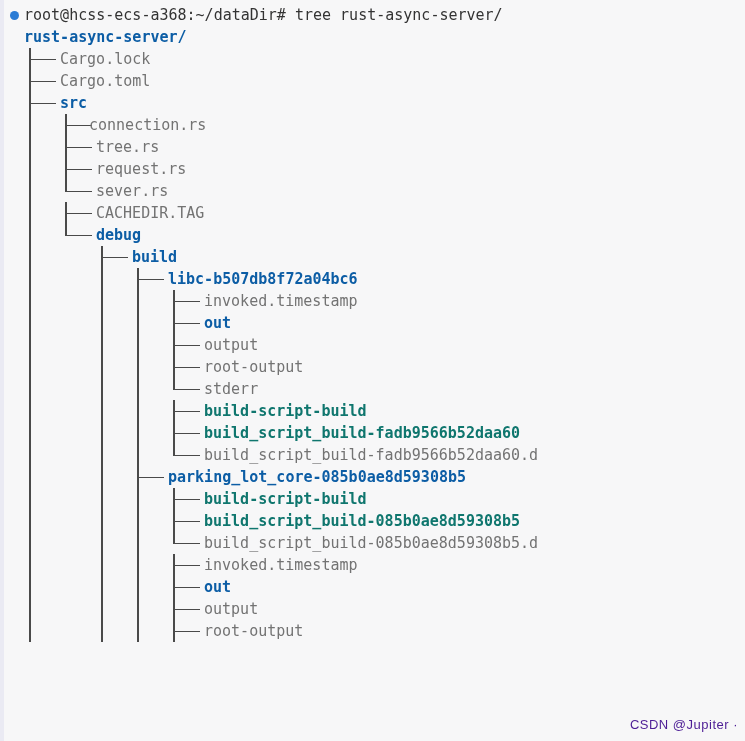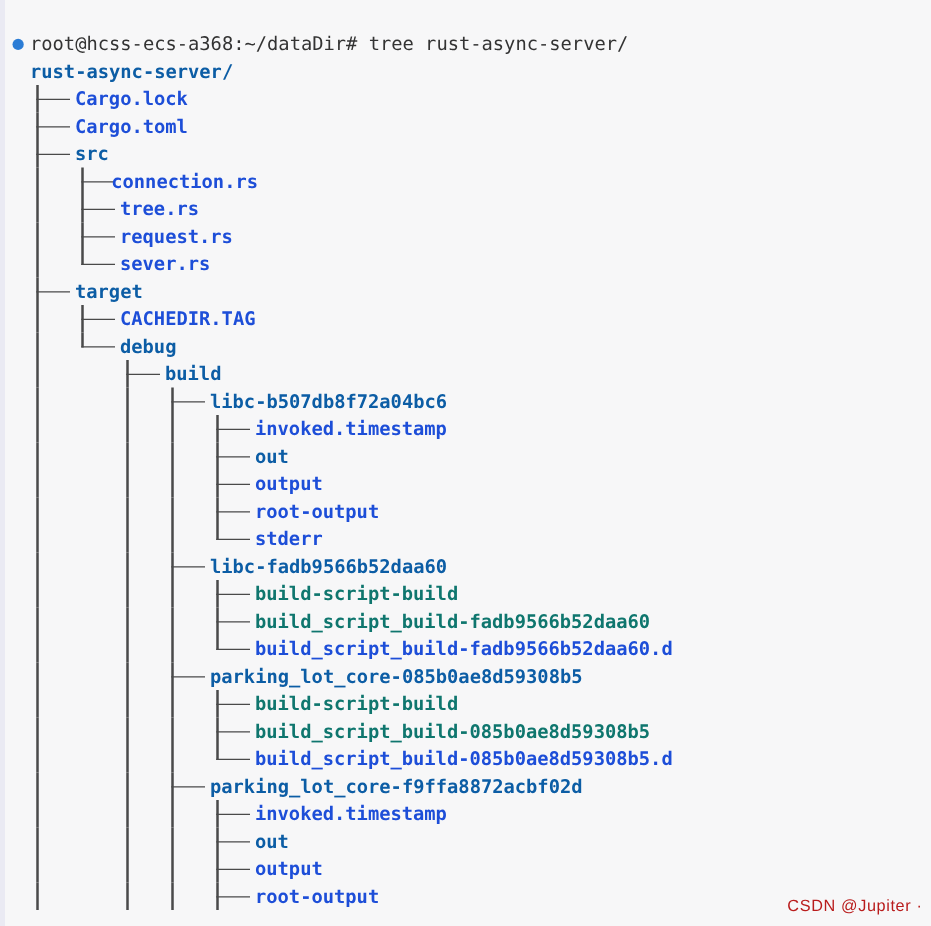--- a/index.html
+++ b/index.html
@@ -14,21 +14,21 @@
   .edge-strip {
     position: absolute;
     left: 0; top: 0; bottom: 0;
     width: 4px;
     background: #eaeaf3;
   }
   .terminal {
     position: absolute;
     left: 0; top: 0;
     width: 745px; height: 741px;
-    padding-top: 24px;
+    padding-top: 4px;
     box-sizing: border-box;
   }
   .row {
     position: relative;
     height: 22px;
     font-size: 15px;
     line-height: 22px;
     white-space: pre;
     color: #3a3a3a;
   }
@@ -41,41 +41,41 @@
   }
   .prompt-text {
     position: absolute;
     left: 24px; top: 0;
     color: #333333;
   }
   .label {
     position: absolute;
     top: 0;
   }
-  .label.kind-file { color: #1d4ed8; font-weight: bold; }
+  .label.kind-file { color: #737373; font-weight: normal; }
   .label.kind-dir  { color: #0c5da5; font-weight: bold; }
   .label.kind-exec { color: #0f766e; font-weight: bold; }
   .vline {
     position: absolute;
     width: 1.5px;
     background: #4a4a4a;
   }
   .hline {
     position: absolute;
     height: 1.5px;
     top: 10.5px;
     background: #4a4a4a;
   }
   .watermark {
     position: absolute;
     right: 7px;
     bottom: 9px;
     font-family: "Liberation Sans", sans-serif;
     font-size: 13px;
-    color: #b91c1c;
+    color: #4c1d95;
     letter-spacing: 0.5px;
   }
 </style>
 </head>
 <body>
 
 <div class="edge-strip"></div>
 
 <div class="terminal">
 
@@ -89,39 +89,36 @@
   </div>
 
   <div id="tree-rows">
       <div class="row"><div class="vline" style="left: 29px; top: 0px; height: 22px;"></div><div class="hline" style="left: 29px; width: 27px;"></div><span class="label kind-file" style="left: 60px;">Cargo.lock</span></div>
       <div class="row"><div class="vline" style="left: 29px; top: 0px; height: 22px;"></div><div class="hline" style="left: 29px; width: 27px;"></div><span class="label kind-file" style="left: 60px;">Cargo.toml</span></div>
       <div class="row"><div class="vline" style="left: 29px; top: 0px; height: 22px;"></div><div class="hline" style="left: 29px; width: 27px;"></div><span class="label kind-dir" style="left: 60px;">src</span></div>
       <div class="row"><div class="vline" style="left: 29px; top: 0px; height: 22px;"></div><div class="vline" style="left: 65px; top: 0px; height: 22px;"></div><div class="hline" style="left: 65px; width: 27px;"></div><span class="label kind-file" style="left: 89px;">connection.rs</span></div>
       <div class="row"><div class="vline" style="left: 29px; top: 0px; height: 22px;"></div><div class="vline" style="left: 65px; top: 0px; height: 22px;"></div><div class="hline" style="left: 65px; width: 27px;"></div><span class="label kind-file" style="left: 96px;">tree.rs</span></div>
       <div class="row"><div class="vline" style="left: 29px; top: 0px; height: 22px;"></div><div class="vline" style="left: 65px; top: 0px; height: 22px;"></div><div class="hline" style="left: 65px; width: 27px;"></div><span class="label kind-file" style="left: 96px;">request.rs</span></div>
       <div class="row"><div class="vline" style="left: 29px; top: 0px; height: 22px;"></div><div class="vline" style="left: 65px; top: 0px; height: 12px;"></div><div class="hline" style="left: 65px; width: 27px;"></div><span class="label kind-file" style="left: 96px;">sever.rs</span></div>
-      <div class="row"><div class="vline" style="left: 29px; top: 0px; height: 22px;"></div><div class="hline" style="left: 29px; width: 27px;"></div><span class="label kind-dir" style="left: 60px;">target</span></div>
       <div class="row"><div class="vline" style="left: 29px; top: 0px; height: 22px;"></div><div class="vline" style="left: 65px; top: 0px; height: 22px;"></div><div class="hline" style="left: 65px; width: 27px;"></div><span class="label kind-file" style="left: 96px;">CACHEDIR.TAG</span></div>
       <div class="row"><div class="vline" style="left: 29px; top: 0px; height: 22px;"></div><div class="vline" style="left: 65px; top: 0px; height: 12px;"></div><div class="hline" style="left: 65px; width: 27px;"></div><span class="label kind-dir" style="left: 96px;">debug</span></div>
       <div class="row"><div class="vline" style="left: 29px; top: 0px; height: 22px;"></div><div class="vline" style="left: 101px; top: 0px; height: 22px;"></div><div class="hline" style="left: 101px; width: 27px;"></div><span class="label kind-dir" style="left: 132px;">build</span></div>
       <div class="row"><div class="vline" style="left: 29px; top: 0px; height: 22px;"></div><div class="vline" style="left: 101px; top: 0px; height: 22px;"></div><div class="vline" style="left: 137px; top: 0px; height: 22px;"></div><div class="hline" style="left: 137px; width: 27px;"></div><span class="label kind-dir" style="left: 168px;">libc-b507db8f72a04bc6</span></div>
       <div class="row"><div class="vline" style="left: 29px; top: 0px; height: 22px;"></div><div class="vline" style="left: 101px; top: 0px; height: 22px;"></div><div class="vline" style="left: 137px; top: 0px; height: 22px;"></div><div class="vline" style="left: 173px; top: 0px; height: 22px;"></div><div class="hline" style="left: 173px; width: 27px;"></div><span class="label kind-file" style="left: 204px;">invoked.timestamp</span></div>
       <div class="row"><div class="vline" style="left: 29px; top: 0px; height: 22px;"></div><div class="vline" style="left: 101px; top: 0px; height: 22px;"></div><div class="vline" style="left: 137px; top: 0px; height: 22px;"></div><div class="vline" style="left: 173px; top: 0px; height: 22px;"></div><div class="hline" style="left: 173px; width: 27px;"></div><span class="label kind-dir" style="left: 204px;">out</span></div>
       <div class="row"><div class="vline" style="left: 29px; top: 0px; height: 22px;"></div><div class="vline" style="left: 101px; top: 0px; height: 22px;"></div><div class="vline" style="left: 137px; top: 0px; height: 22px;"></div><div class="vline" style="left: 173px; top: 0px; height: 22px;"></div><div class="hline" style="left: 173px; width: 27px;"></div><span class="label kind-file" style="left: 204px;">output</span></div>
       <div class="row"><div class="vline" style="left: 29px; top: 0px; height: 22px;"></div><div class="vline" style="left: 101px; top: 0px; height: 22px;"></div><div class="vline" style="left: 137px; top: 0px; height: 22px;"></div><div class="vline" style="left: 173px; top: 0px; height: 22px;"></div><div class="hline" style="left: 173px; width: 27px;"></div><span class="label kind-file" style="left: 204px;">root-output</span></div>
       <div class="row"><div class="vline" style="left: 29px; top: 0px; height: 22px;"></div><div class="vline" style="left: 101px; top: 0px; height: 22px;"></div><div class="vline" style="left: 137px; top: 0px; height: 22px;"></div><div class="vline" style="left: 173px; top: 0px; height: 12px;"></div><div class="hline" style="left: 173px; width: 27px;"></div><span class="label kind-file" style="left: 204px;">stderr</span></div>
-      <div class="row"><div class="vline" style="left: 29px; top: 0px; height: 22px;"></div><div class="vline" style="left: 101px; top: 0px; height: 22px;"></div><div class="vline" style="left: 137px; top: 0px; height: 22px;"></div><div class="hline" style="left: 137px; width: 27px;"></div><span class="label kind-dir" style="left: 168px;">libc-fadb9566b52daa60</span></div>
       <div class="row"><div class="vline" style="left: 29px; top: 0px; height: 22px;"></div><div class="vline" style="left: 101px; top: 0px; height: 22px;"></div><div class="vline" style="left: 137px; top: 0px; height: 22px;"></div><div class="vline" style="left: 173px; top: 0px; height: 22px;"></div><div class="hline" style="left: 173px; width: 27px;"></div><span class="label kind-exec" style="left: 204px;">build-script-build</span></div>
       <div class="row"><div class="vline" style="left: 29px; top: 0px; height: 22px;"></div><div class="vline" style="left: 101px; top: 0px; height: 22px;"></div><div class="vline" style="left: 137px; top: 0px; height: 22px;"></div><div class="vline" style="left: 173px; top: 0px; height: 22px;"></div><div class="hline" style="left: 173px; width: 27px;"></div><span class="label kind-exec" style="left: 204px;">build_script_build-fadb9566b52daa60</span></div>
       <div class="row"><div class="vline" style="left: 29px; top: 0px; height: 22px;"></div><div class="vline" style="left: 101px; top: 0px; height: 22px;"></div><div class="vline" style="left: 137px; top: 0px; height: 22px;"></div><div class="vline" style="left: 173px; top: 0px; height: 12px;"></div><div class="hline" style="left: 173px; width: 27px;"></div><span class="label kind-file" style="left: 204px;">build_script_build-fadb9566b52daa60.d</span></div>
       <div class="row"><div class="vline" style="left: 29px; top: 0px; height: 22px;"></div><div class="vline" style="left: 101px; top: 0px; height: 22px;"></div><div class="vline" style="left: 137px; top: 0px; height: 22px;"></div><div class="hline" style="left: 137px; width: 27px;"></div><span class="label kind-dir" style="left: 168px;">parking_lot_core-085b0ae8d59308b5</span></div>
       <div class="row"><div class="vline" style="left: 29px; top: 0px; height: 22px;"></div><div class="vline" style="left: 101px; top: 0px; height: 22px;"></div><div class="vline" style="left: 137px; top: 0px; height: 22px;"></div><div class="vline" style="left: 173px; top: 0px; height: 22px;"></div><div class="hline" style="left: 173px; width: 27px;"></div><span class="label kind-exec" style="left: 204px;">build-script-build</span></div>
       <div class="row"><div class="vline" style="left: 29px; top: 0px; height: 22px;"></div><div class="vline" style="left: 101px; top: 0px; height: 22px;"></div><div class="vline" style="left: 137px; top: 0px; height: 22px;"></div><div class="vline" style="left: 173px; top: 0px; height: 22px;"></div><div class="hline" style="left: 173px; width: 27px;"></div><span class="label kind-exec" style="left: 204px;">build_script_build-085b0ae8d59308b5</span></div>
       <div class="row"><div class="vline" style="left: 29px; top: 0px; height: 22px;"></div><div class="vline" style="left: 101px; top: 0px; height: 22px;"></div><div class="vline" style="left: 137px; top: 0px; height: 22px;"></div><div class="vline" style="left: 173px; top: 0px; height: 12px;"></div><div class="hline" style="left: 173px; width: 27px;"></div><span class="label kind-file" style="left: 204px;">build_script_build-085b0ae8d59308b5.d</span></div>
-      <div class="row"><div class="vline" style="left: 29px; top: 0px; height: 22px;"></div><div class="vline" style="left: 101px; top: 0px; height: 22px;"></div><div class="vline" style="left: 137px; top: 0px; height: 22px;"></div><div class="hline" style="left: 137px; width: 27px;"></div><span class="label kind-dir" style="left: 168px;">parking_lot_core-f9ffa8872acbf02d</span></div>
       <div class="row"><div class="vline" style="left: 29px; top: 0px; height: 22px;"></div><div class="vline" style="left: 101px; top: 0px; height: 22px;"></div><div class="vline" style="left: 137px; top: 0px; height: 22px;"></div><div class="vline" style="left: 173px; top: 0px; height: 22px;"></div><div class="hline" style="left: 173px; width: 27px;"></div><span class="label kind-file" style="left: 204px;">invoked.timestamp</span></div>
       <div class="row"><div class="vline" style="left: 29px; top: 0px; height: 22px;"></div><div class="vline" style="left: 101px; top: 0px; height: 22px;"></div><div class="vline" style="left: 137px; top: 0px; height: 22px;"></div><div class="vline" style="left: 173px; top: 0px; height: 22px;"></div><div class="hline" style="left: 173px; width: 27px;"></div><span class="label kind-dir" style="left: 204px;">out</span></div>
       <div class="row"><div class="vline" style="left: 29px; top: 0px; height: 22px;"></div><div class="vline" style="left: 101px; top: 0px; height: 22px;"></div><div class="vline" style="left: 137px; top: 0px; height: 22px;"></div><div class="vline" style="left: 173px; top: 0px; height: 22px;"></div><div class="hline" style="left: 173px; width: 27px;"></div><span class="label kind-file" style="left: 204px;">output</span></div>
       <div class="row"><div class="vline" style="left: 29px; top: 0px; height: 22px;"></div><div class="vline" style="left: 101px; top: 0px; height: 22px;"></div><div class="vline" style="left: 137px; top: 0px; height: 22px;"></div><div class="vline" style="left: 173px; top: 0px; height: 22px;"></div><div class="hline" style="left: 173px; width: 27px;"></div><span class="label kind-file" style="left: 204px;">root-output</span></div>
     </div>
 
   <div class="watermark">CSDN @Jupiter ·</div>
 </div>
 
 </body></html>

